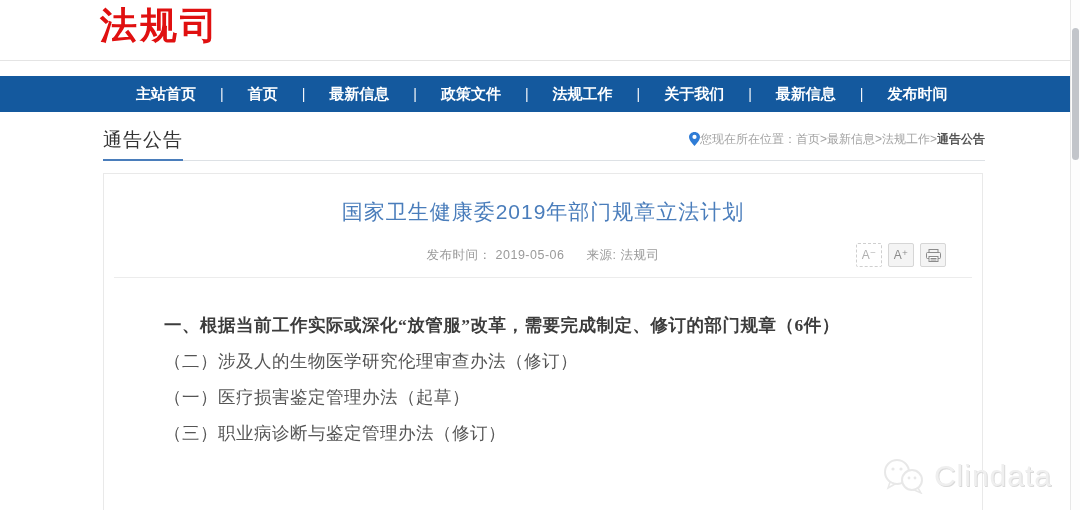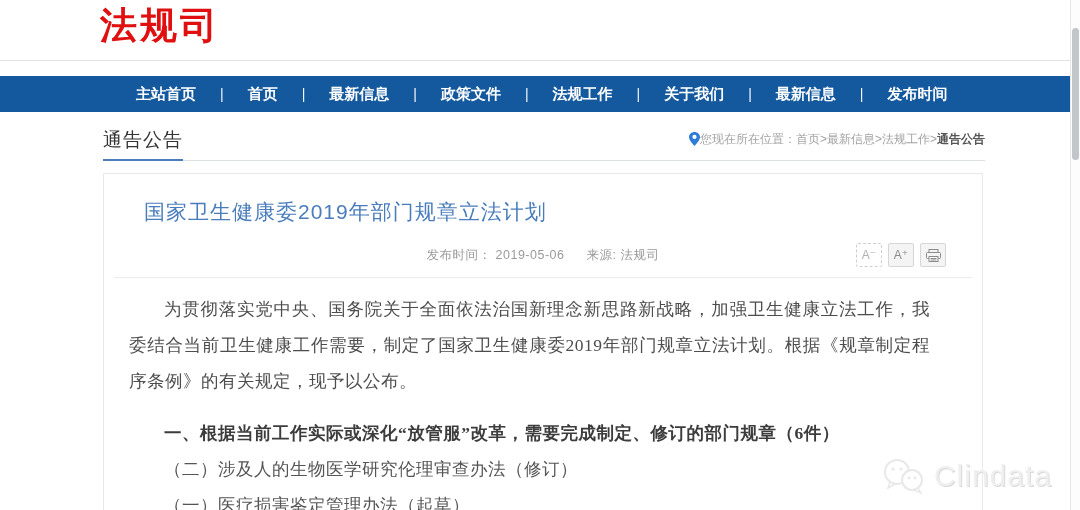--- a/index.html
+++ b/index.html
@@ -47,21 +47,21 @@
   .breadcrumb .current{color:#555;font-weight:bold;}
   .pin-icon{width:11px;height:14px;flex:0 0 auto;}
 
   
   .card{
     margin:12px 0 0 103px;width:880px;height:420px;
     background:#fff;border:1px solid #e9e9e9;box-sizing:border-box;
     position:relative;
   }
   .article-title{
-    margin:24px 40px 0;text-align:left;
+    margin:24px 40px 0;text-align:center;
     font-size:21px;font-weight:normal;color:var(--title-blue,#4a7dbb);
     letter-spacing:1px;
   }
   .meta-row{position:relative;margin-top:17px;height:28px;}
   .meta-text{
     text-align:center;font-size:12.5px;color:#9a9a9a;line-height:24px;letter-spacing:.5px;
   }
   .meta-text .gap{display:inline-block;width:14px;}
   .toolbar{position:absolute;right:36px;top:0;display:flex;gap:6px;}
   .tool-btn{
@@ -171,21 +171,20 @@
             <line x1="4.5" y1="9.5" x2="10.5" y2="9.5" stroke="#8b8b8b"></line>
             <line x1="4.5" y1="11" x2="10.5" y2="11" stroke="#8b8b8b"></line>
           </svg>
         </div>
       </div>
     </div>
 
     <hr class="meta-divider">
 
     <div class="article-body">
-      <p>为贯彻落实党中央、国务院关于全面依法治国新理念新思路新战略，加强卫生健康立法工作，我委结合当前卫生健康工作需要，制定了国家卫生健康委2019年部门规章立法计划。根据《规章制定程序条例》的有关规定，现予以公布。</p>
       <p class="sec-heading">一、根据当前工作实际或深化“放管服”改革，需要完成制定、修订的部门规章（6件）</p>
       <p class="list-item">（二）涉及人的生物医学研究伦理审查办法（修订）</p>
       <p class="list-item">（一）医疗损害鉴定管理办法（起草）</p>
       <p class="list-item">（三）职业病诊断与鉴定管理办法（修订）</p>
     </div>
   </main>
 
   <div class="watermark">
     <svg class="wechat-icon" viewBox="0 0 44 36">
       <circle cx="15" cy="14" r="12" fill="#fff" stroke="#e3e3e3" stroke-width="2"></circle>

